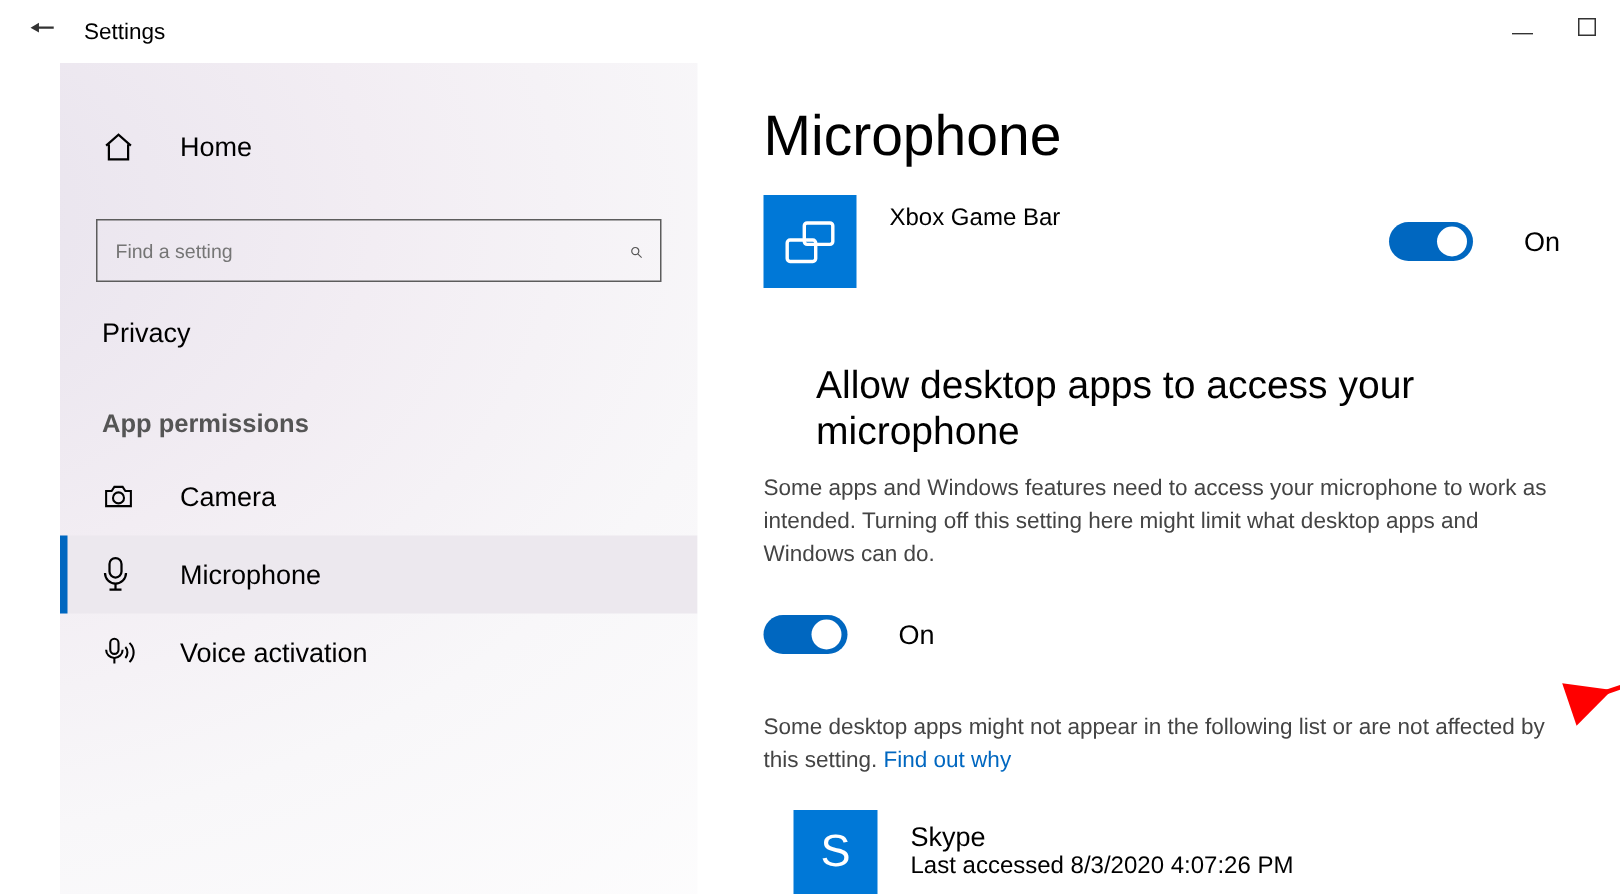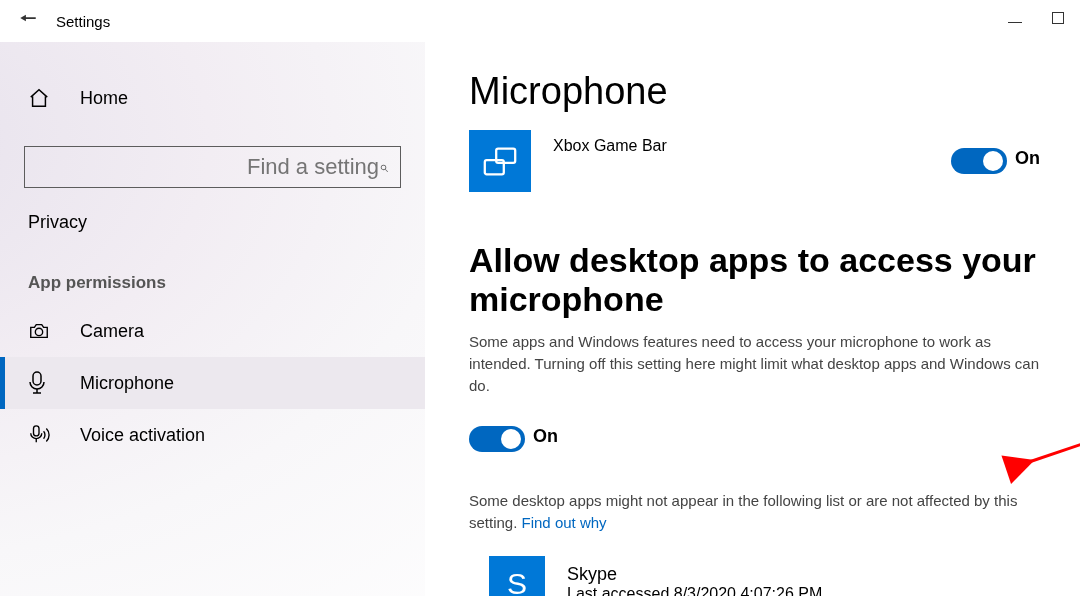--- a/index.html
+++ b/index.html
@@ -7,58 +7,58 @@
 
   
   .titlebar { height:42px; display:flex; align-items:center; padding:0 10px; }
   .titlebar .back  { width:36px; text-align:center; font-size:20px; color:#333; cursor:pointer; user-select:none; }
   .titlebar .title { font-size:15px; color:#000; margin-left:10px; }
   .titlebar .wincontrols { margin-left:auto; display:flex; gap:28px; padding-right:6px; }
   .titlebar .winbtn { width:18px; height:18px; display:flex; align-items:center; justify-content:center;
                       font-size:14px; color:#333; cursor:pointer; }
   .winbtn.max { border:1.2px solid #333; width:12px; height:12px; }
 
-  .app { display:flex; height:calc(100% - 42px); }
+  .app { display:flex; height:calc(100% - 42px);padding-left:40px; }
 
   
   .sidebar { width:425px; height:100%; position:relative; overflow:hidden;
              background:radial-gradient(1000px 700px at -140px 100px,
                         #e6e1ec 0%, #f2edf3 35%, #f8f7f9 60%, #ffffff 100%); }
 
   .nav-item { display:flex; align-items:center; height:52px;
               padding-left:28px; font-size:18px; color:#000; cursor:pointer; }
   .nav-item .nav-icon { width:26px; margin-right:26px; display:flex; align-items:center; }
   .nav-item.active { background:#ece8ee; }
   .nav-item.active::before { content:""; position:absolute; left:0; width:5px; height:52px; background:#0067c0; }
 
   .home-link { margin-top:30px; }
   .section-title  { padding:24px 0 0 28px; font-size:18px; font-weight:400; }
   .section-caption{ padding:40px 0 12px 28px; font-size:17px; color:#555;font-weight:bold; }
 
   .searchbox { margin:22px 24px 0 24px; height:42px; border:1.5px solid #5c5c5c;
                display:flex; align-items:center; padding:0 12px; background:transparent; }
-  .searchbox input { flex:1; border:0; background:transparent; outline:none; font-size:22px; color:#555;text-align:right; }
+  .searchbox input { flex:1; border:0; background:transparent; outline:none; font-size:13px; color:#555; }
   .searchbox .search-icon { font-size:16px; color:#555; transform:scaleX(-1); }
 
   
   .content { flex:1; padding:28px 40px 0 44px; position:relative; overflow:hidden; }
   .page-title { font-size:38px; font-weight:400; margin-bottom:16px; }
 
   .app-row { display:flex; align-items:center; height:64px; margin-bottom:48px; }
   .app-tile { width:62px; height:62px; background:#0078d7; display:flex;
               align-items:center; justify-content:center; color:#fff; margin-right:22px; }
   .app-name { font-size:16px; flex:1; margin-top:-30px; }
 
   .toggle { width:56px; height:26px; border-radius:13px; background:#0067c0; position:relative; cursor:pointer; }
   .toggle .knob { position:absolute; right:4px; top:3px; width:20px; height:20px;
                   border-radius:50%; background:#fff; }
-  .toggle-wrap { display:flex; align-items:flex-start; gap:8px;font-weight:bold; }
+  .toggle-wrap { display:flex; align-items:center; gap:34px; }
   .toggle-label { font-size:18px; }
 
-  .subhead { font-size:34px; font-weight:700; margin-bottom:12px; }
+  .subhead { font-size:26px; font-weight:400; margin-bottom:12px;margin-left:35px; }
   .bodytext{ font-size:15px; color:#444; line-height:1.45; max-width:580px; }
   .mt30 { margin-top:30px; }
   .mt40 { margin-top:38px; }
   .link { color:#0067c0; cursor:pointer;text-align:right; }
 
   .desktop-app { display:flex; align-items:center; gap:22px; margin-top:22px; margin-left:20px; }
   .skype-tile { width:56px; height:56px; background:#0078d7; display:flex;
                 align-items:center; justify-content:center; color:#fff; font-size:30px; font-weight:500; }
   .desktop-app .meta .name { font-size:18px; }
   .desktop-app .meta .time { font-size:16px; color:#000000; }

